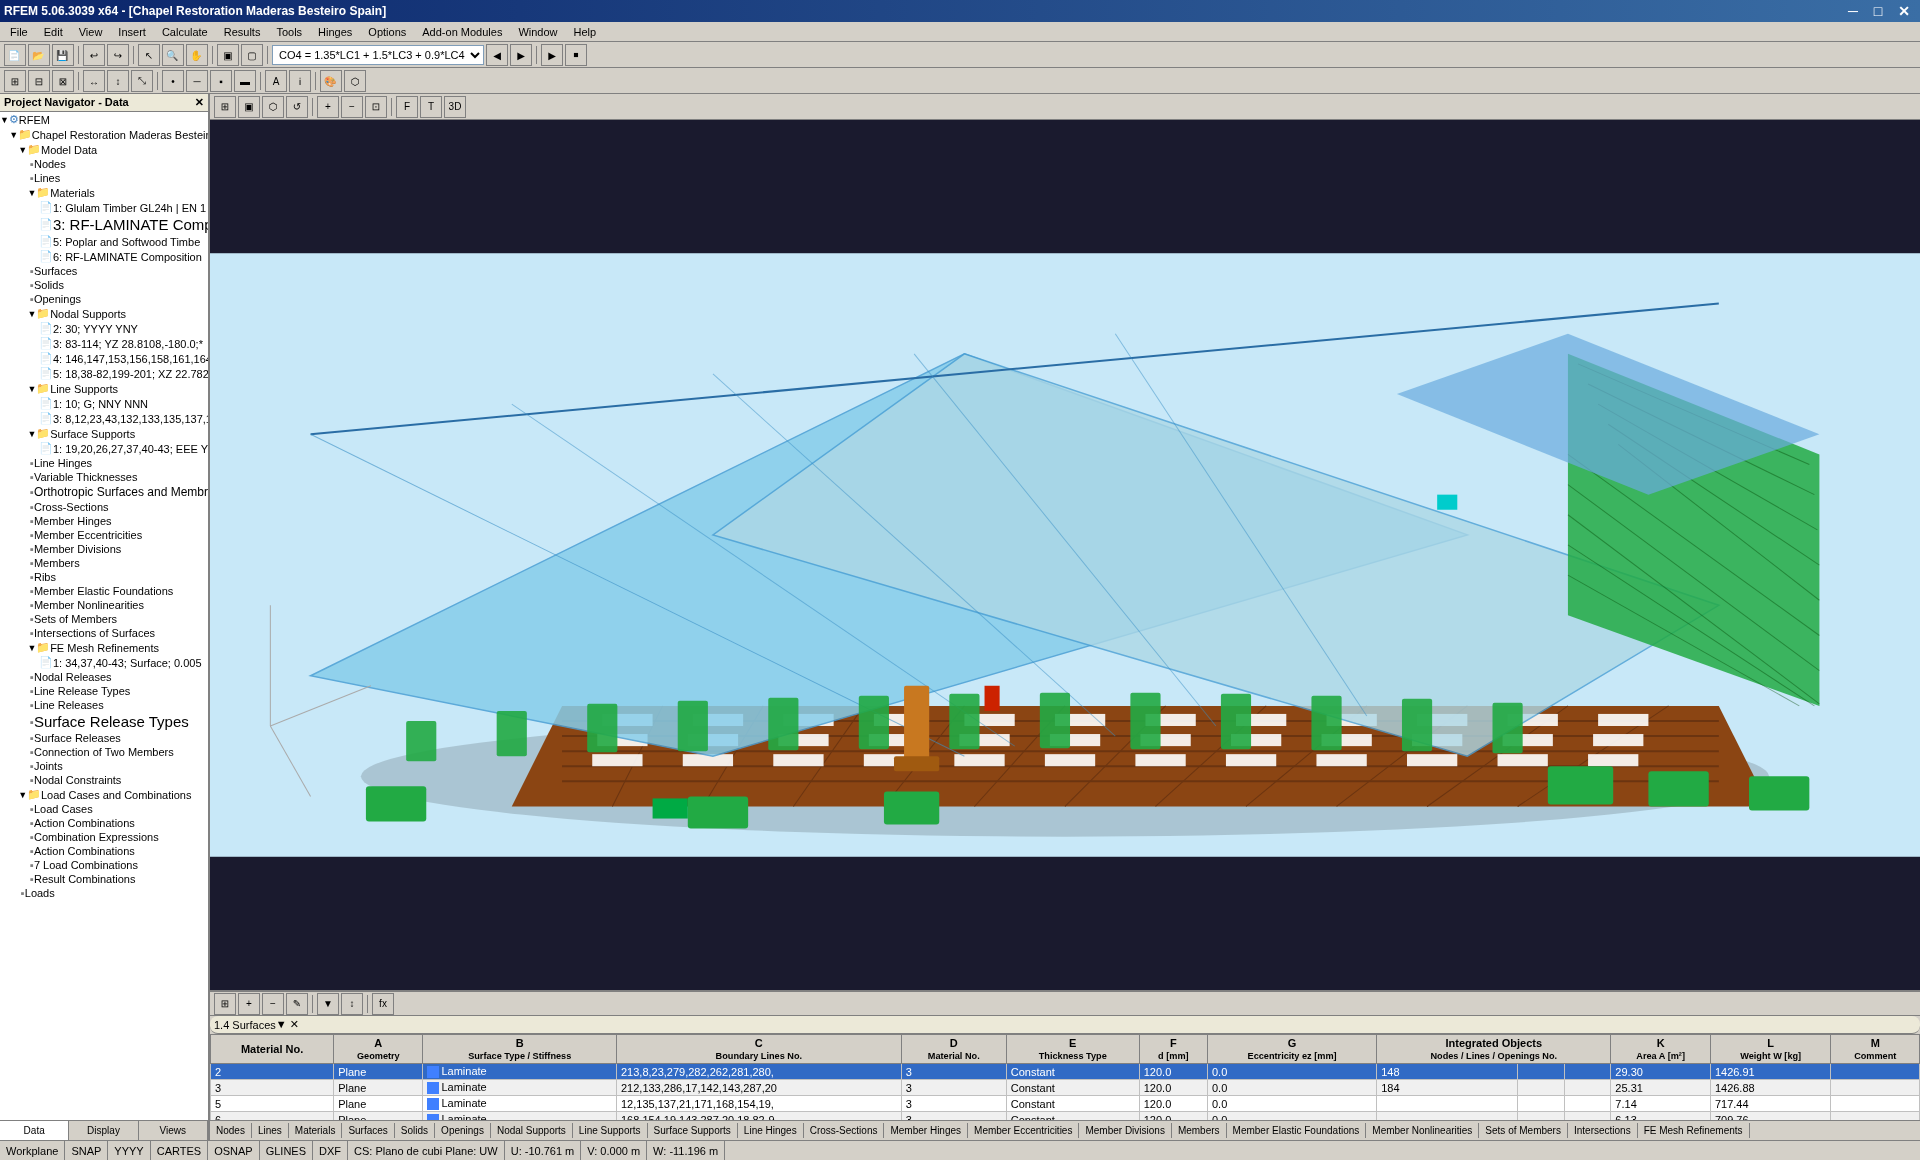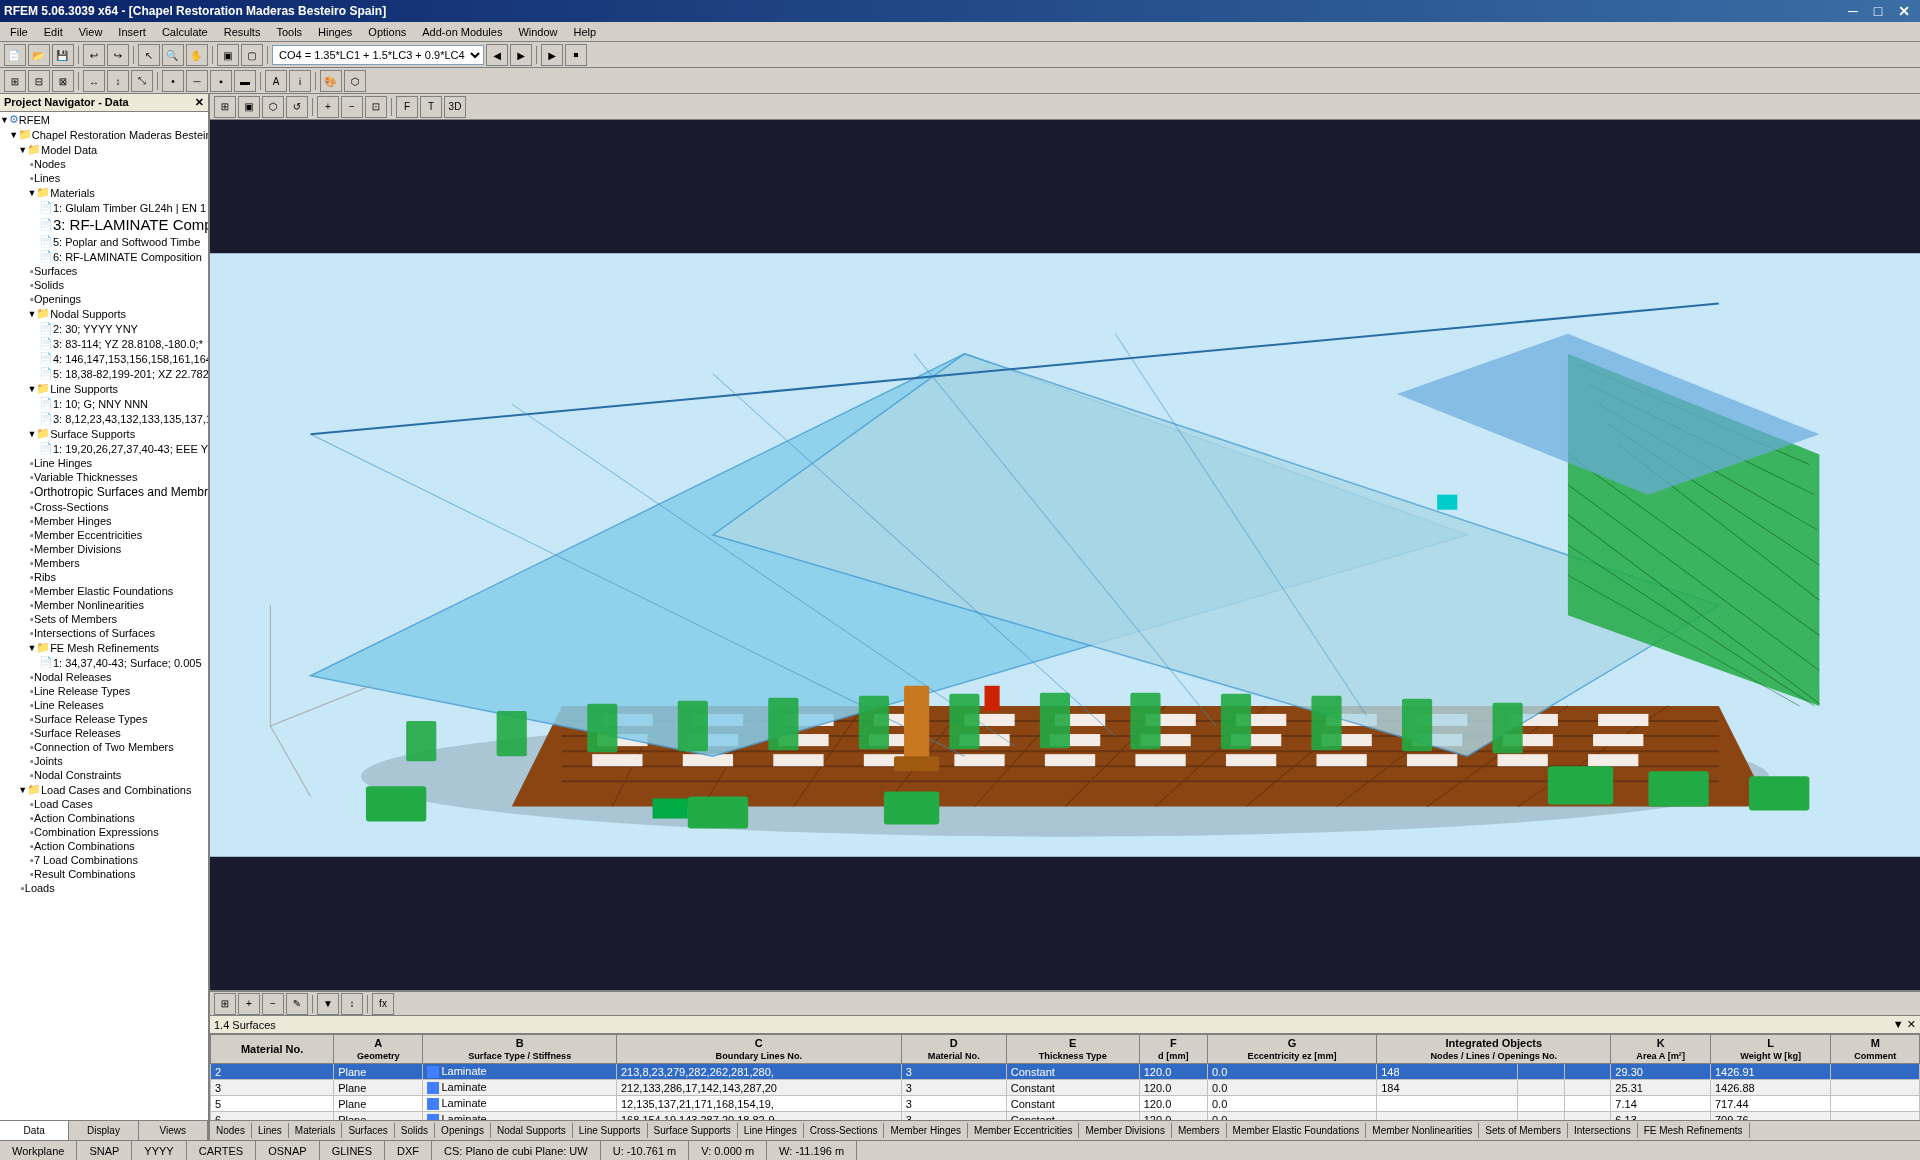--- a/index.html
+++ b/index.html
@@ -28,35 +28,35 @@
     #navigator-header { background: #ece9d8; border-bottom: 1px solid #808080; padding: 2px 4px; font-size: 11px; font-weight: bold; display: flex; justify-content: space-between; }
     #nav-tree { flex: 1; overflow-y: auto; font-size: 11px; background: white; }
     .tree-item { padding: 1px 0; cursor: pointer; display: flex; align-items: center; white-space: nowrap; }
 
     
     #viewport-area { flex: 1; display: flex; flex-direction: column; }
     #viewport { flex: 1; background: #1a1a2e; position: relative; overflow: hidden; }
 
     
     #bottom-panel { height: 130px; background: #d4d0c8; border-top: 2px solid #808080; display: flex; flex-direction: column; }
-    #bottom-panel-header { background: #ece9d8; border-bottom: 1px solid #808080; padding: 2px 4px; font-size: 11px; display: flex; justify-content: space-between; align-items: center; }
+    #bottom-panel-header { background: #ece9d8; border-bottom: 1px solid #808080; padding: 2px 4px; font-size: 11px; display: flex; align-items: center; border-radius: 8px; }
     #data-table-wrapper { flex: 1; overflow: auto; background: white; }
     #data-table { border-collapse: collapse; font-size: 11px; width: 100%; }
     #data-table th { background: #d4d0c8; border: 1px solid #808080; padding: 2px 4px; font-weight: bold; white-space: nowrap; text-align: center; position: sticky; top: 0; }
     #data-table td { border: 1px solid #c0c0c0; padding: 1px 4px; white-space: nowrap; }
     #data-table tr:nth-child(even) { background: #f0f0f0; }
     #data-table tr.selected-row td { background: #316ac5; color: white; }
 
     
     #bottom-tabs { height: 20px; background: #d4d0c8; border-top: 1px solid #808080; display: flex; align-items: center; overflow-x: auto; font-size: 10px; }
     .bottom-tab { padding: 2px 6px; border-right: 1px solid #808080; cursor: pointer; white-space: nowrap; }
 
     
     #status-bar { height: 20px; background: #d4d0c8; border-top: 1px solid #808080; display: flex; align-items: center; font-size: 11px; }
-    .status-item { padding: 0 12px; border-right: 1px solid #808080; height: 100%; display: flex; align-items: center; }
+    .status-item { padding: 0 6px; border-right: 1px solid #808080; height: 100%; display: flex; align-items: center; }
 
     
     #nav-bottom-tabs { height: 20px; background: #d4d0c8; border-top: 1px solid #808080; display: flex; }
     .nav-tab { flex: 1; display: flex; align-items: center; justify-content: center; font-size: 10px; cursor: pointer; border-right: 1px solid #808080; }
     .nav-tab.active { background: white; }
 
     
     #viewport-toolbar { height: 26px; background: #d4d0c8; border-bottom: 1px solid #808080; display: flex; align-items: center; padding: 2px 4px; gap: 2px; }
 
     
@@ -187,21 +187,21 @@
         <div class="tree-item">&nbsp;&nbsp;&nbsp;&nbsp;&nbsp;&nbsp;&nbsp;&nbsp;&nbsp;<span style="font-size:9px">&nbsp;</span><span style="color:#808080">▪</span> <span style="font-size:11px">Ribs</span></div>
         <div class="tree-item">&nbsp;&nbsp;&nbsp;&nbsp;&nbsp;&nbsp;&nbsp;&nbsp;&nbsp;<span style="font-size:9px">&nbsp;</span><span style="color:#808080">▪</span> <span style="font-size:11px">Member Elastic Foundations</span></div>
         <div class="tree-item">&nbsp;&nbsp;&nbsp;&nbsp;&nbsp;&nbsp;&nbsp;&nbsp;&nbsp;<span style="font-size:9px">&nbsp;</span><span style="color:#808080">▪</span> <span style="font-size:11px">Member Nonlinearities</span></div>
         <div class="tree-item">&nbsp;&nbsp;&nbsp;&nbsp;&nbsp;&nbsp;&nbsp;&nbsp;&nbsp;<span style="font-size:9px">&nbsp;</span><span style="color:#808080">▪</span> <span style="font-size:11px">Sets of Members</span></div>
         <div class="tree-item">&nbsp;&nbsp;&nbsp;&nbsp;&nbsp;&nbsp;&nbsp;&nbsp;&nbsp;<span style="font-size:9px">&nbsp;</span><span style="color:#808080">▪</span> <span style="font-size:11px">Intersections of Surfaces</span></div>
         <div class="tree-item">&nbsp;&nbsp;&nbsp;&nbsp;&nbsp;&nbsp;&nbsp;&nbsp;&nbsp;<span style="font-size:9px">▼</span><span style="color:#f0c040">📁</span> <span style="font-size:11px">FE Mesh Refinements</span></div>
         <div class="tree-item">&nbsp;&nbsp;&nbsp;&nbsp;&nbsp;&nbsp;&nbsp;&nbsp;&nbsp;&nbsp;&nbsp;&nbsp;<span style="font-size:9px">&nbsp;</span><span style="color:#4080c0">📄</span> <span style="font-size:11px">1: 34,37,40-43; Surface; 0.005</span></div>
         <div class="tree-item">&nbsp;&nbsp;&nbsp;&nbsp;&nbsp;&nbsp;&nbsp;&nbsp;&nbsp;<span style="font-size:9px">&nbsp;</span><span style="color:#808080">▪</span> <span style="font-size:11px">Nodal Releases</span></div>
         <div class="tree-item">&nbsp;&nbsp;&nbsp;&nbsp;&nbsp;&nbsp;&nbsp;&nbsp;&nbsp;<span style="font-size:9px">&nbsp;</span><span style="color:#808080">▪</span> <span style="font-size:11px">Line Release Types</span></div>
         <div class="tree-item">&nbsp;&nbsp;&nbsp;&nbsp;&nbsp;&nbsp;&nbsp;&nbsp;&nbsp;<span style="font-size:9px">&nbsp;</span><span style="color:#808080">▪</span> <span style="font-size:11px">Line Releases</span></div>
-        <div class="tree-item">&nbsp;&nbsp;&nbsp;&nbsp;&nbsp;&nbsp;&nbsp;&nbsp;&nbsp;<span style="font-size:9px">&nbsp;</span><span style="color:#808080">▪</span> <span style="font-size:11px">Surface Release Types</span></div>
+        <div class="tree-item">&nbsp;&nbsp;&nbsp;&nbsp;&nbsp;&nbsp;&nbsp;&nbsp;&nbsp;<span style="font-size:9px">&nbsp;</span><span style="color:#808080">▪</span> <span style="font-size:15px">Surface Release Types</span></div>
         <div class="tree-item">&nbsp;&nbsp;&nbsp;&nbsp;&nbsp;&nbsp;&nbsp;&nbsp;&nbsp;<span style="font-size:9px">&nbsp;</span><span style="color:#808080">▪</span> <span style="font-size:11px">Surface Releases</span></div>
         <div class="tree-item">&nbsp;&nbsp;&nbsp;&nbsp;&nbsp;&nbsp;&nbsp;&nbsp;&nbsp;<span style="font-size:9px">&nbsp;</span><span style="color:#808080">▪</span> <span style="font-size:11px">Connection of Two Members</span></div>
         <div class="tree-item">&nbsp;&nbsp;&nbsp;&nbsp;&nbsp;&nbsp;&nbsp;&nbsp;&nbsp;<span style="font-size:9px">&nbsp;</span><span style="color:#808080">▪</span> <span style="font-size:11px">Joints</span></div>
         <div class="tree-item">&nbsp;&nbsp;&nbsp;&nbsp;&nbsp;&nbsp;&nbsp;&nbsp;&nbsp;<span style="font-size:9px">&nbsp;</span><span style="color:#808080">▪</span> <span style="font-size:11px">Nodal Constraints</span></div>
         <div class="tree-item">&nbsp;&nbsp;&nbsp;&nbsp;&nbsp;&nbsp;<span style="font-size:9px">▼</span><span style="color:#f0c040">📁</span> <span style="font-size:11px">Load Cases and Combinations</span></div>
         <div class="tree-item">&nbsp;&nbsp;&nbsp;&nbsp;&nbsp;&nbsp;&nbsp;&nbsp;&nbsp;<span style="font-size:9px">&nbsp;</span><span style="color:#808080">▪</span> <span style="font-size:11px">Load Cases</span></div>
         <div class="tree-item">&nbsp;&nbsp;&nbsp;&nbsp;&nbsp;&nbsp;&nbsp;&nbsp;&nbsp;<span style="font-size:9px">&nbsp;</span><span style="color:#808080">▪</span> <span style="font-size:11px">Action Combinations</span></div>
         <div class="tree-item">&nbsp;&nbsp;&nbsp;&nbsp;&nbsp;&nbsp;&nbsp;&nbsp;&nbsp;<span style="font-size:9px">&nbsp;</span><span style="color:#808080">▪</span> <span style="font-size:11px">Combination Expressions</span></div>
         <div class="tree-item">&nbsp;&nbsp;&nbsp;&nbsp;&nbsp;&nbsp;&nbsp;&nbsp;&nbsp;<span style="font-size:9px">&nbsp;</span><span style="color:#808080">▪</span> <span style="font-size:11px">Action Combinations</span></div>
         <div class="tree-item">&nbsp;&nbsp;&nbsp;&nbsp;&nbsp;&nbsp;&nbsp;&nbsp;&nbsp;<span style="font-size:9px">&nbsp;</span><span style="color:#808080">▪</span> <span style="font-size:11px">7 Load Combinations</span></div>

